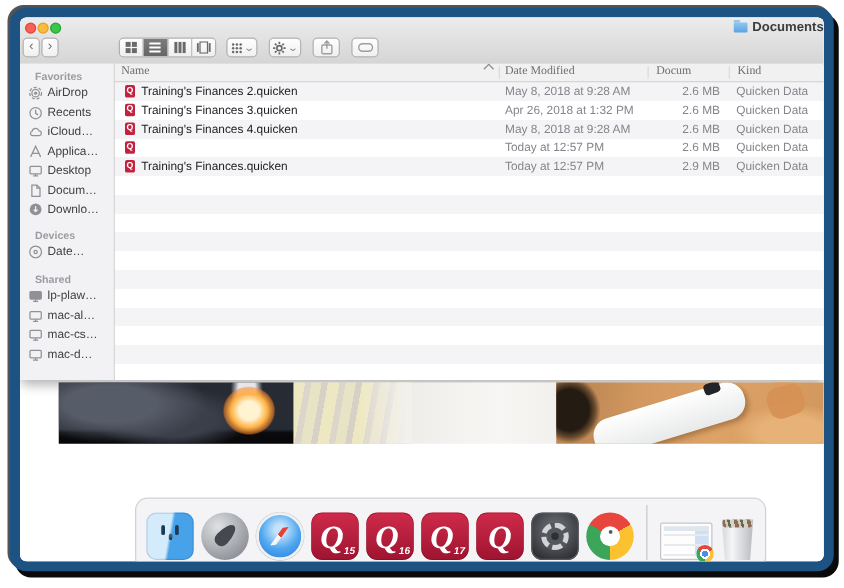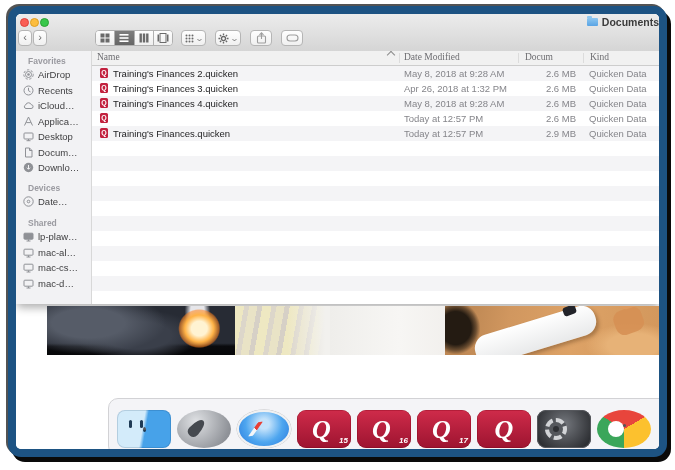--- a/index.html
+++ b/index.html
@@ -107,21 +107,21 @@
       background:linear-gradient(#ffffff,#e8e9ea);border-radius:14px;
       transform:rotate(-17deg);box-shadow:2px 3px 4px rgba(80,50,20,.35);}
   .ph-arm::after{content:"";position:absolute;left:118px;top:0px;width:13px;height:9px;
       background:#23242a;border-radius:3px;transform:rotate(-20deg);
       box-shadow:60px 8px 0 6px rgba(222,154,94,.9), 52px 30px 0 8px rgba(214,144,84,.9);}
 
   
   .dock{position:absolute;left:92px;top:384px;height:58px;
         background:rgba(243,243,246,.92);border:1px solid #d2d2d5;border-radius:10px;
         display:flex;align-items:flex-end;gap:6px;padding:0 8px 7px 8px;box-sizing:border-box;}
-  .d-item{position:relative;width:54px;height:38px;flex:0 0 auto;}
+  .d-item{position:relative;width:38px;height:38px;flex:0 0 auto;}
   .d-item.running::after{content:"";position:absolute;left:50%;margin-left:-1.5px;bottom:-5.5px;
         width:3px;height:3px;border-radius:50%;background:#55555a;}
   
   .i-finder{border-radius:8px;background:linear-gradient(100deg,#d3ebfa 0 47%,#47a2e9 53%);
             box-shadow:inset 0 0 0 1px rgba(0,40,80,.15);}
   .i-finder::before{content:"";position:absolute;left:12px;top:10px;width:2.5px;height:8px;
             background:#1e3a55;border-radius:2px;box-shadow:11px 0 0 #1e3a55;}
   .i-finder::after{content:"";position:absolute;left:8px;top:17px;width:21px;height:11px;
             border-bottom:2.5px solid #1e3a55;border-radius:0 0 11px 11px / 0 0 9px 9px;}
   

